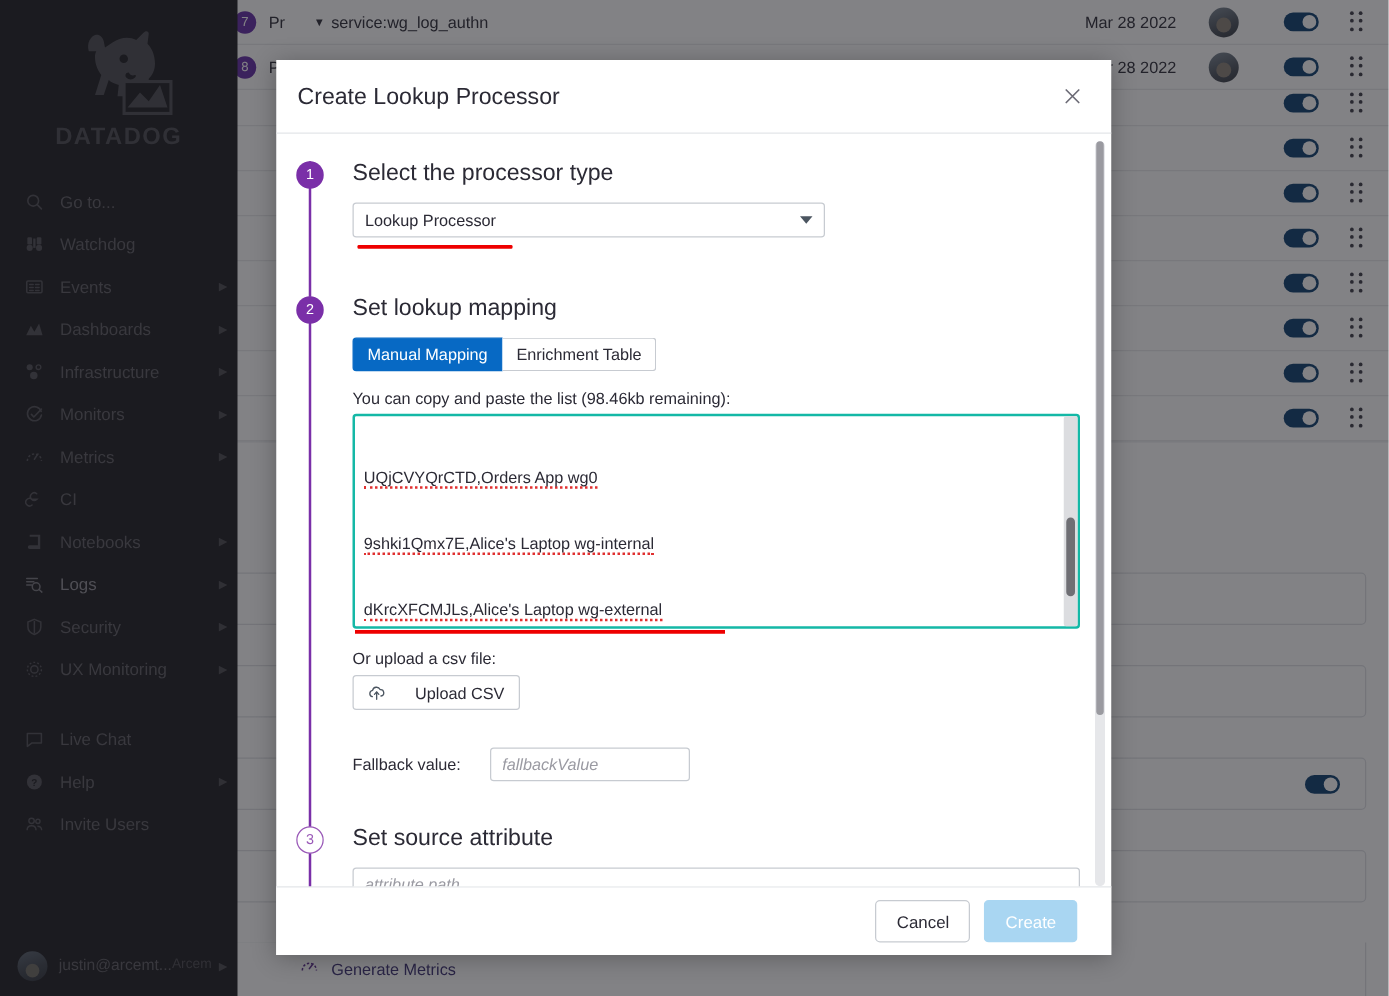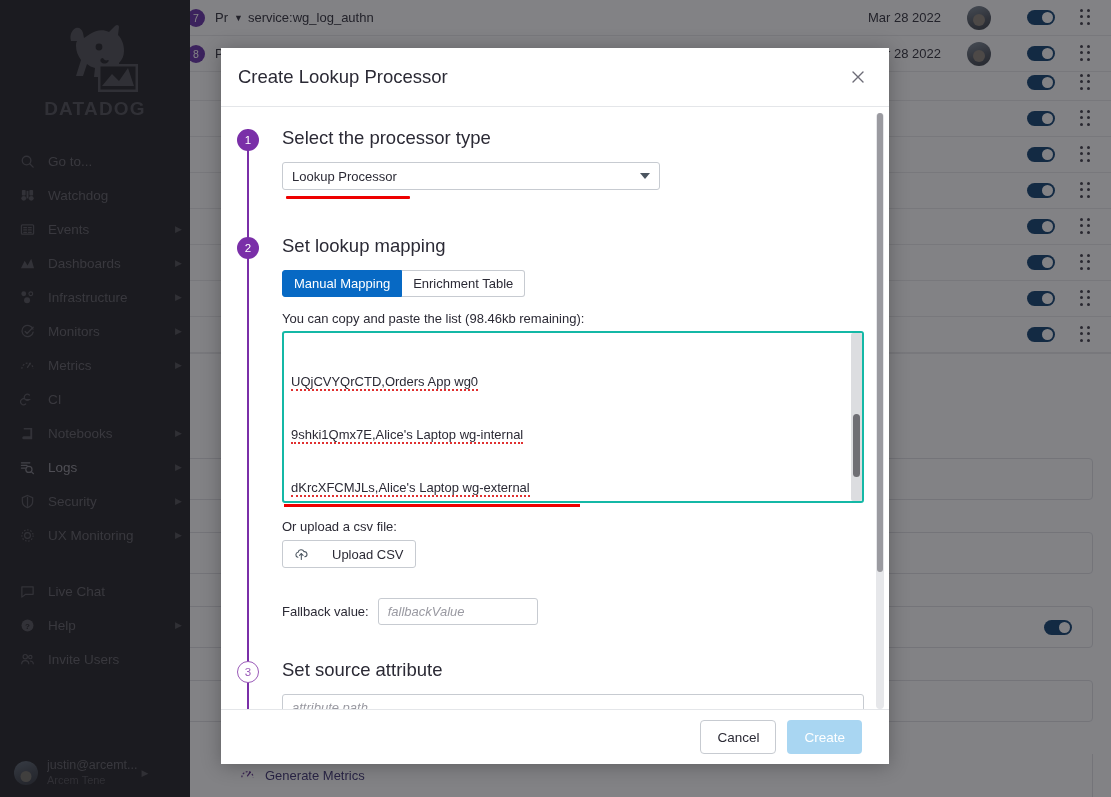--- a/index.html
+++ b/index.html
@@ -51,21 +51,21 @@
   .avatar-sm {
     width:24px; height:24px; border-radius:50%;
     background:linear-gradient(160deg,#5a6470 0%,#3d434c 55%,#2c3037 100%);
     flex-shrink:0; margin-right:9px; position:relative; overflow:hidden;
   }
   .avatar-sm::after{
     content:""; position:absolute; left:50%; top:40%;
     width:11px; height:11px; border-radius:50%;
     background:#6e6a63; transform:translateX(-50%);
   }
-  .user-meta { display:flex; flex-direction:column; line-height:1.25; overflow:hidden;}
+  .user-meta { display:flex; flex-direction:row; line-height:1.25; overflow:hidden;}
   .user-email { font-size:12.5px; color:#5d5c62; white-space:nowrap; }
   .user-org { font-size:11px; color:#49484e; white-space:nowrap; }
 
   
   .bg-content {
     position:absolute; left:161px; top:0; right:0; bottom:0;
     background:#ffffff; overflow:hidden;
   }
   .pipeline-row {
     position:absolute; left:0; right:0; height:36px;
@@ -73,21 +73,21 @@
     display:flex; align-items:center;
     font-size:13px; color:#2b2a35;
   }
   .row-chevron { width:26px; text-align:center; color:#6b6a77; font-size:12px; }
   .row-index {
     width:18px; height:18px; border-radius:50%;
     background:#632ca6; color:#fff; font-size:10.5px;
     display:flex; align-items:center; justify-content:center;
     flex-shrink:0; margin-right:10px;
   }
-  .row-label { margin-right:6px; }
+  .row-label { margin-right:23px; }
   .filter-glyph { color:#2b2a35; font-size:9px; margin-right:5px;}
   .row-query { color:#2b2a35; }
   .row-date { position:absolute; right:170px; font-size:13px; color:#2b2a35; }
   .row-avatar {
     position:absolute; right:120px; width:24px; height:24px; border-radius:50%;
     background:linear-gradient(160deg,#7c8894 0%,#4a515b 60%,#333840 100%);
     overflow:hidden;
   }
   .row-avatar::after{
     content:""; position:absolute; left:50%; top:36%;
@@ -241,21 +241,21 @@
 
   .sub-label { font-size:13px; color:#2b2a35; margin-bottom:6px; }
   .upload-btn {
     height:28px; display:inline-flex; align-items:center;
     border:1px solid #c7cbd1; border-radius:3px; background:#fff;
     padding:0 11px; font-size:13px; color:#2b2a35; cursor:pointer;
     gap:23px;
   }
   .upload-icon { display:flex; align-items:center; color:#4b5560; }
 
-  .fallback-row { display:flex; align-items:center; gap:9px; margin-top:30px; }
+  .fallback-row { display:flex; align-items:center; gap:23px; margin-top:30px; }
   .fallback-label { font-size:13px; color:#2b2a35; }
   .txt-input {
     height:27px; border:1px solid #c7cbd1; border-radius:3px;
     background:#fff; font-size:13px; color:#0369a1; padding:0 9px;
     font-family:"Liberation Sans", sans-serif;
     font-style:italic;
   }
   .txt-input::placeholder { color:#9a9aa2; }
   .fallback-input { width:160px; }
   .attr-input { width:582px; }

